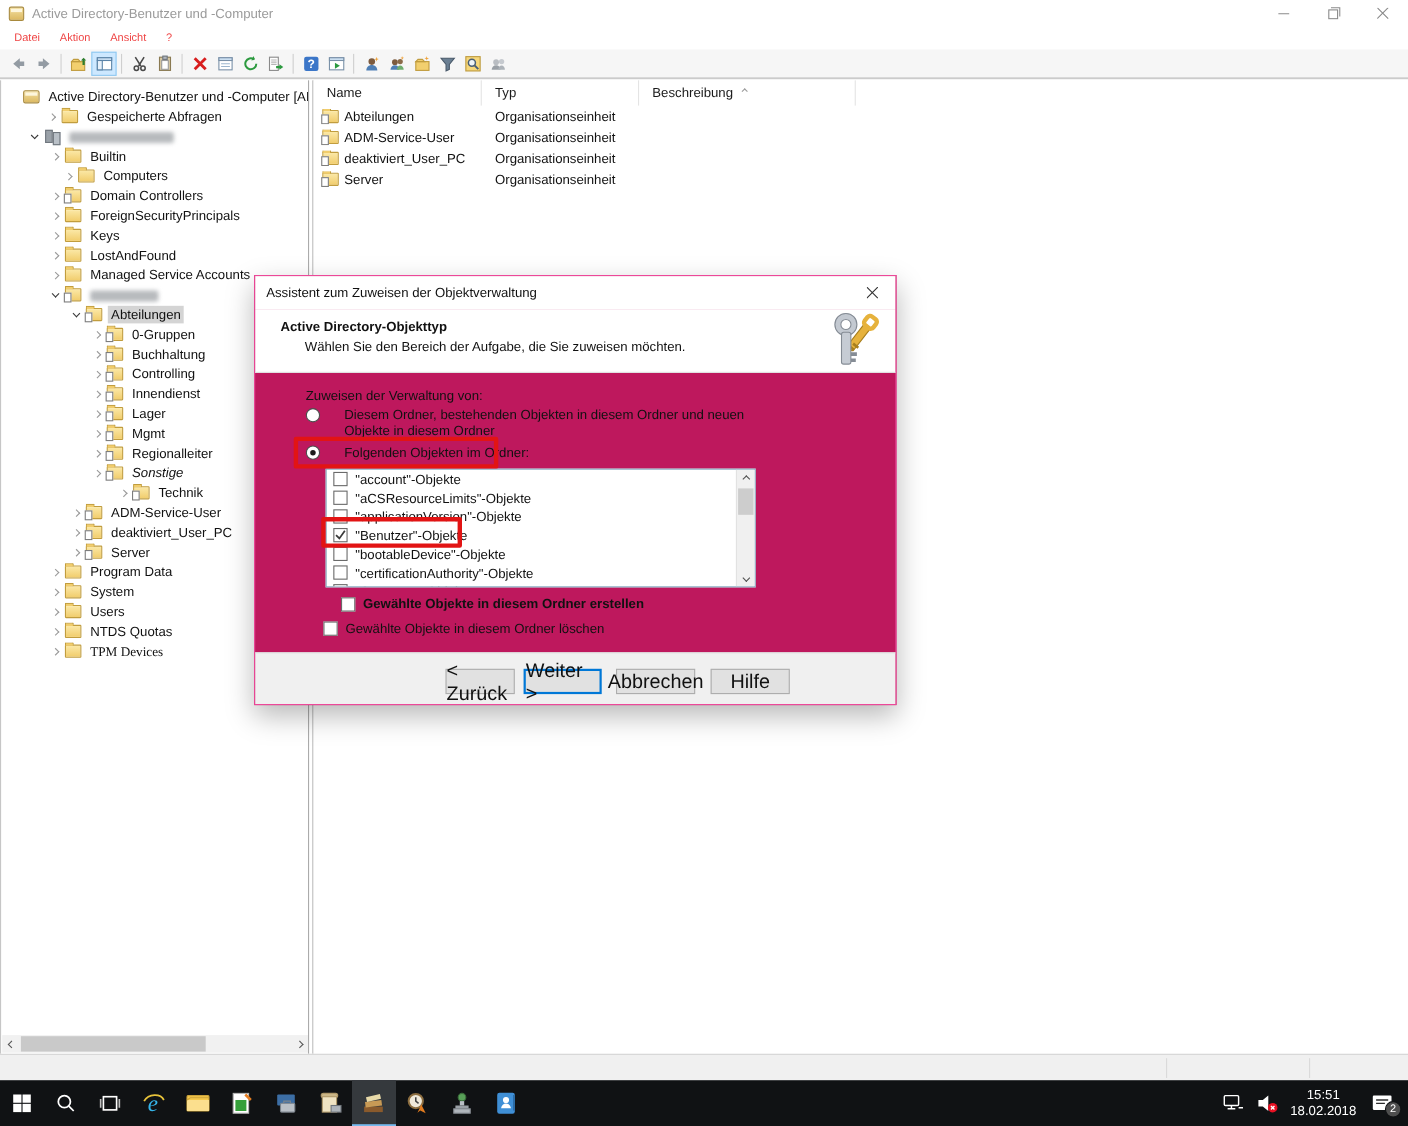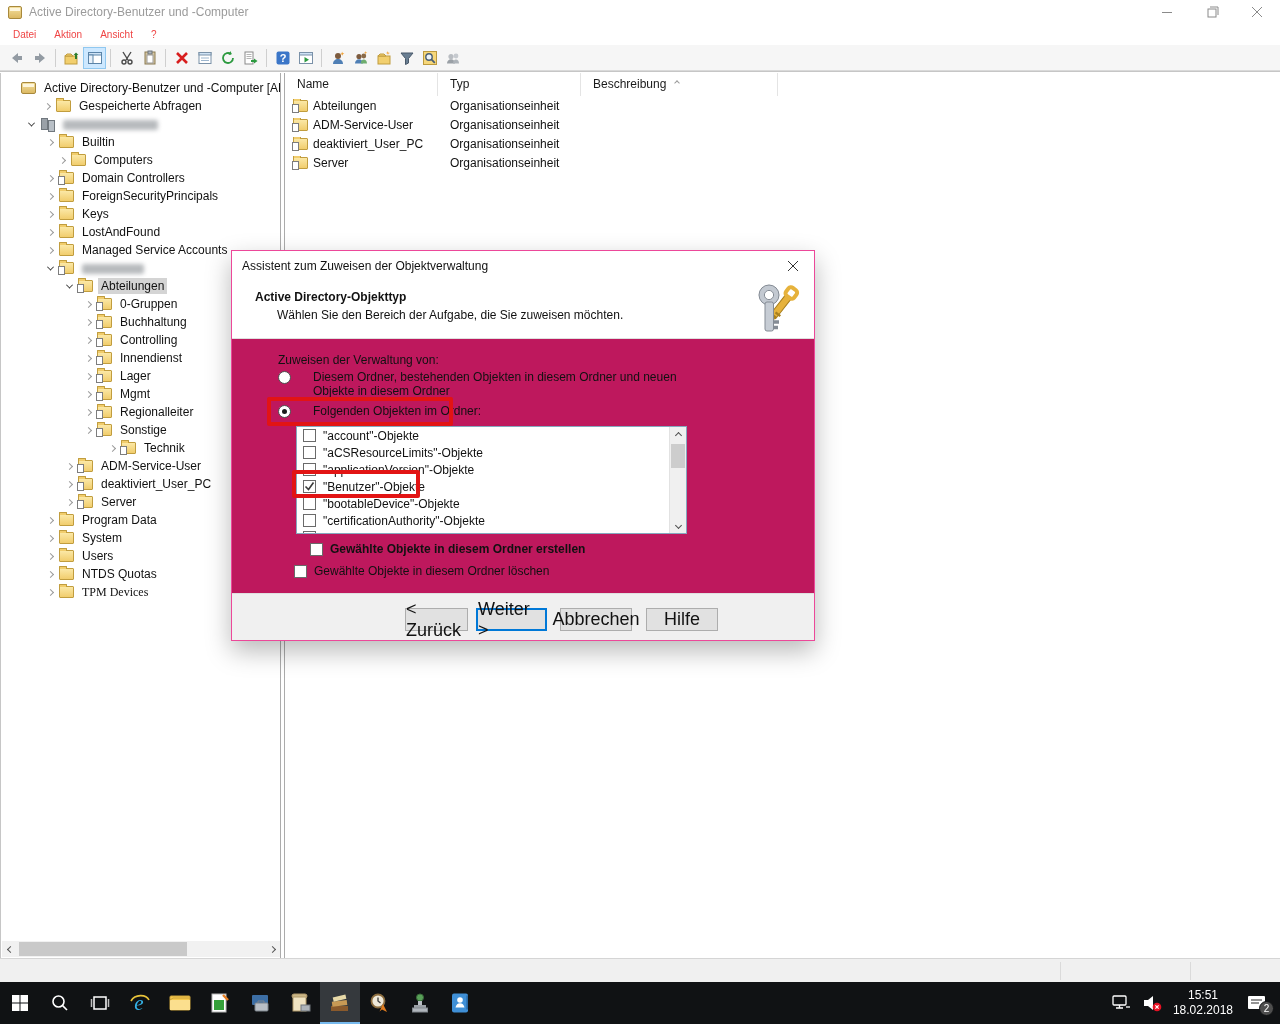--- a/index.html
+++ b/index.html
@@ -407,21 +407,21 @@
     <span class="ticon icon-ou"></span>
     <span class="tlabel">Mgmt</span>
   </div>
         <div class="trow" style="padding-left: 80px;">
     <span class="texp">
             <span class="chev"></span>
           </span>
     <span class="ticon icon-ou"></span>
     <span class="tlabel">Regionalleiter</span>
   </div>
-        <div class="trow" style="padding-left: 80px;">
+        <div class="trow" style="padding-left: 80px; font-style: italic;">
     <span class="texp">
             <span class="chev"></span>
           </span>
     <span class="ticon icon-ou"></span>
     <span class="tlabel">Sonstige</span>
   </div>
         <div class="trow" style="padding-left: 104px;">
     <span class="texp">
             <span class="chev"></span>
           </span>

